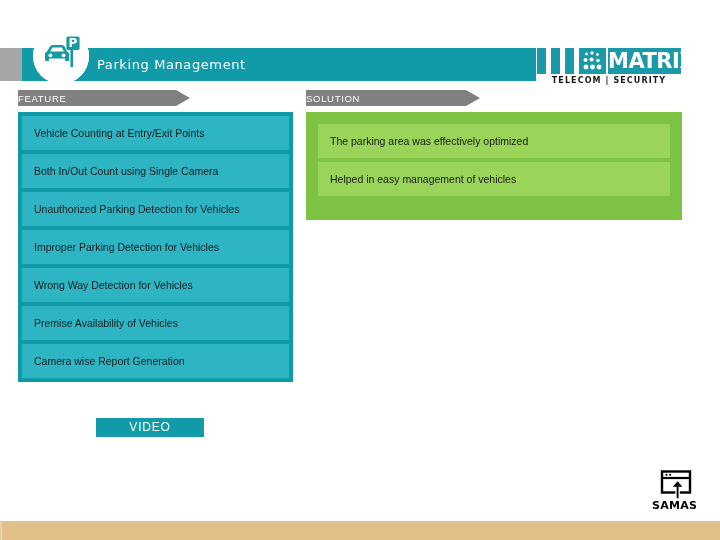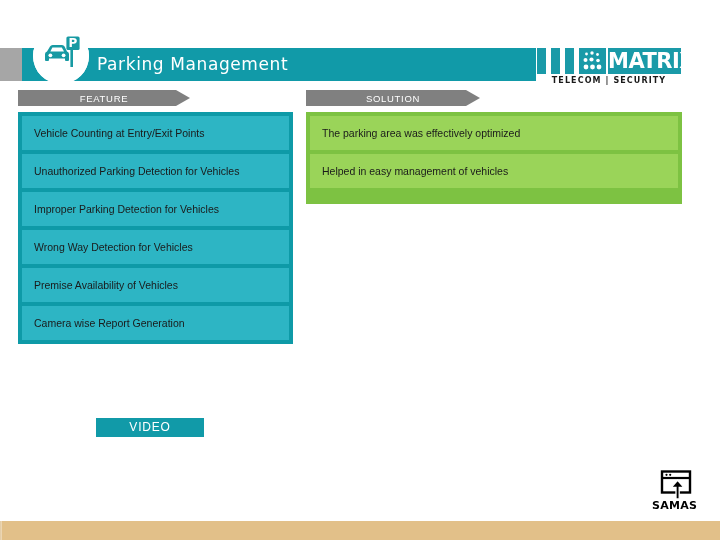--- a/index.html
+++ b/index.html
@@ -40,21 +40,21 @@
     height: 33px;
     background: #119aa8;
   }
   #header-title {
     position: absolute;
     left: 97px;
     top: 50px;
     height: 29px;
     line-height: 29px;
     color: #ffffff;
-    font-size: 17px;
+    font-size: 13px;
     font-family: "DejaVu Sans", sans-serif;
     letter-spacing: 0.6px;
     white-space: nowrap;
   }
 
   
   #parking-logo {
     position: absolute;
     left: 33px;
     top: 28px;
@@ -123,21 +123,20 @@
   }
 
   
   .col-head {
     position: absolute;
     height: 16px;
     background: #808080;
     color: #ffffff;
     font-size: 9.5px;
     line-height: 18px;
-    text-align: center;
     letter-spacing: 0.7px;
     clip-path: polygon(0 0, calc(100% - 14px) 0, 100% 50%, calc(100% - 14px) 100%, 0 100%);
   }
   #feature-head {
     left: 18px;
     top: 90px;
     width: 172px;
   }
   #solution-head {
     left: 306px;
@@ -169,21 +168,21 @@
   }
   .feature-item:last-child { margin-bottom: 0; }
 
   
   #solution-panel {
     position: absolute;
     left: 306px;
     top: 112px;
     width: 376px;
     background: #7dc242;
-    padding: 4px;
+    padding: 12px;
     box-sizing: border-box;
   }
   .solution-item {
     background: #9ad459;
     color: #1a1a1a;
     font-size: 10.5px;
     line-height: 15px;
     padding: 8px 4px 8px 12px;
     margin-bottom: 4px;
     box-sizing: border-box;
@@ -289,20 +288,23 @@
 </div>
 
 <div class="col-head" id="feature-head">FEATURE</div>
 <div class="col-head" id="solution-head">SOLUTION</div>
 
 <div id="feature-panel">
   <div class="feature-item">
       <span>Vehicle Counting at Entry/Exit Points</span>
     </div>
   <div class="feature-item">
+      <span>Both In/Out Count using Single Camera</span>
+    </div>
+  <div class="feature-item">
       <span>Unauthorized Parking Detection for Vehicles</span>
     </div>
   <div class="feature-item">
       <span>Improper Parking Detection for Vehicles</span>
     </div>
   <div class="feature-item">
       <span>Wrong Way Detection for Vehicles</span>
     </div>
   <div class="feature-item">
       <span>Premise Availability of Vehicles</span>

